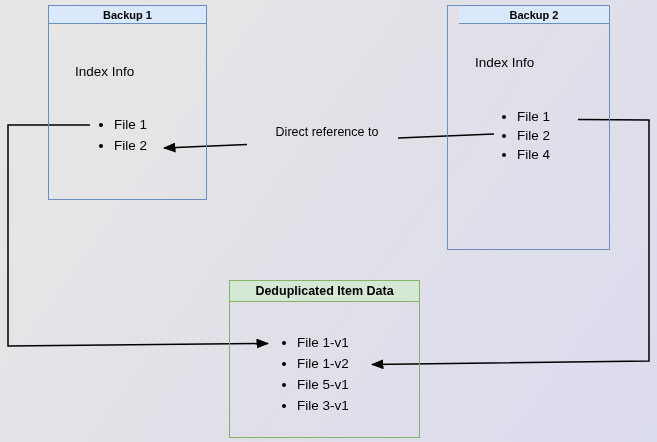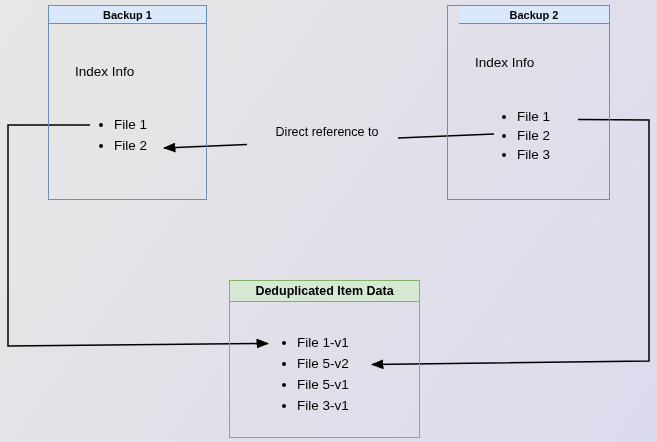--- a/index.html
+++ b/index.html
@@ -39,21 +39,21 @@
   }
   .box.green { border-color: var(--green-border, #82b366); }
   .box.green .header {
     background: var(--green-fill, #d5e8d4);
     border-color: var(--green-border, #82b366);
     height: 21px;
     line-height: 21px;
     font-size: 12.5px;
   }
   #backup1 { left: 48px;  top: 5px;   width: 159px; height: 195px; }
-  #backup2 { left: 447px; top: 5px;   width: 163px; height: 195px; padding-left: 11px; }
+  #backup2 { left: 447px; top: 5px;   width: 163px; height: 245px; padding-left: 11px; }
   #dedup   { left: 229px; top: 280px; width: 191px; height: 158px; }
 
   
   .index-label {
     position: absolute;
     font-size: 13.5px;
     white-space: nowrap;
   }
   #b1-index { left: 75px;  top: 64px; }
   #b2-index { left: 475px; top: 55px; }
@@ -127,29 +127,29 @@
     <li>File 2</li>
   </ul>
 
   <div class="box blue" id="backup2">
     <div class="header">Backup 2</div>
   </div>
   <div class="index-label" id="b2-index">Index Info</div>
   <ul class="filelist" id="b2-list">
     <li>File 1</li>
     <li>File 2</li>
-    <li>File 3</li>
+    <li>File 4</li>
   </ul>
 
   <div class="box green" id="dedup">
     <div class="header">Deduplicated Item Data</div>
   </div>
   <ul class="filelist" id="dd-list">
     <li>File 1-v1</li>
-    <li>File 5-v2</li>
+    <li>File 1-v2</li>
     <li>File 5-v1</li>
     <li>File 3-v1</li>
   </ul>
 
   <div class="annotation">
     <div>Direct reference to</div>
   </div>
 
 </div>
 

